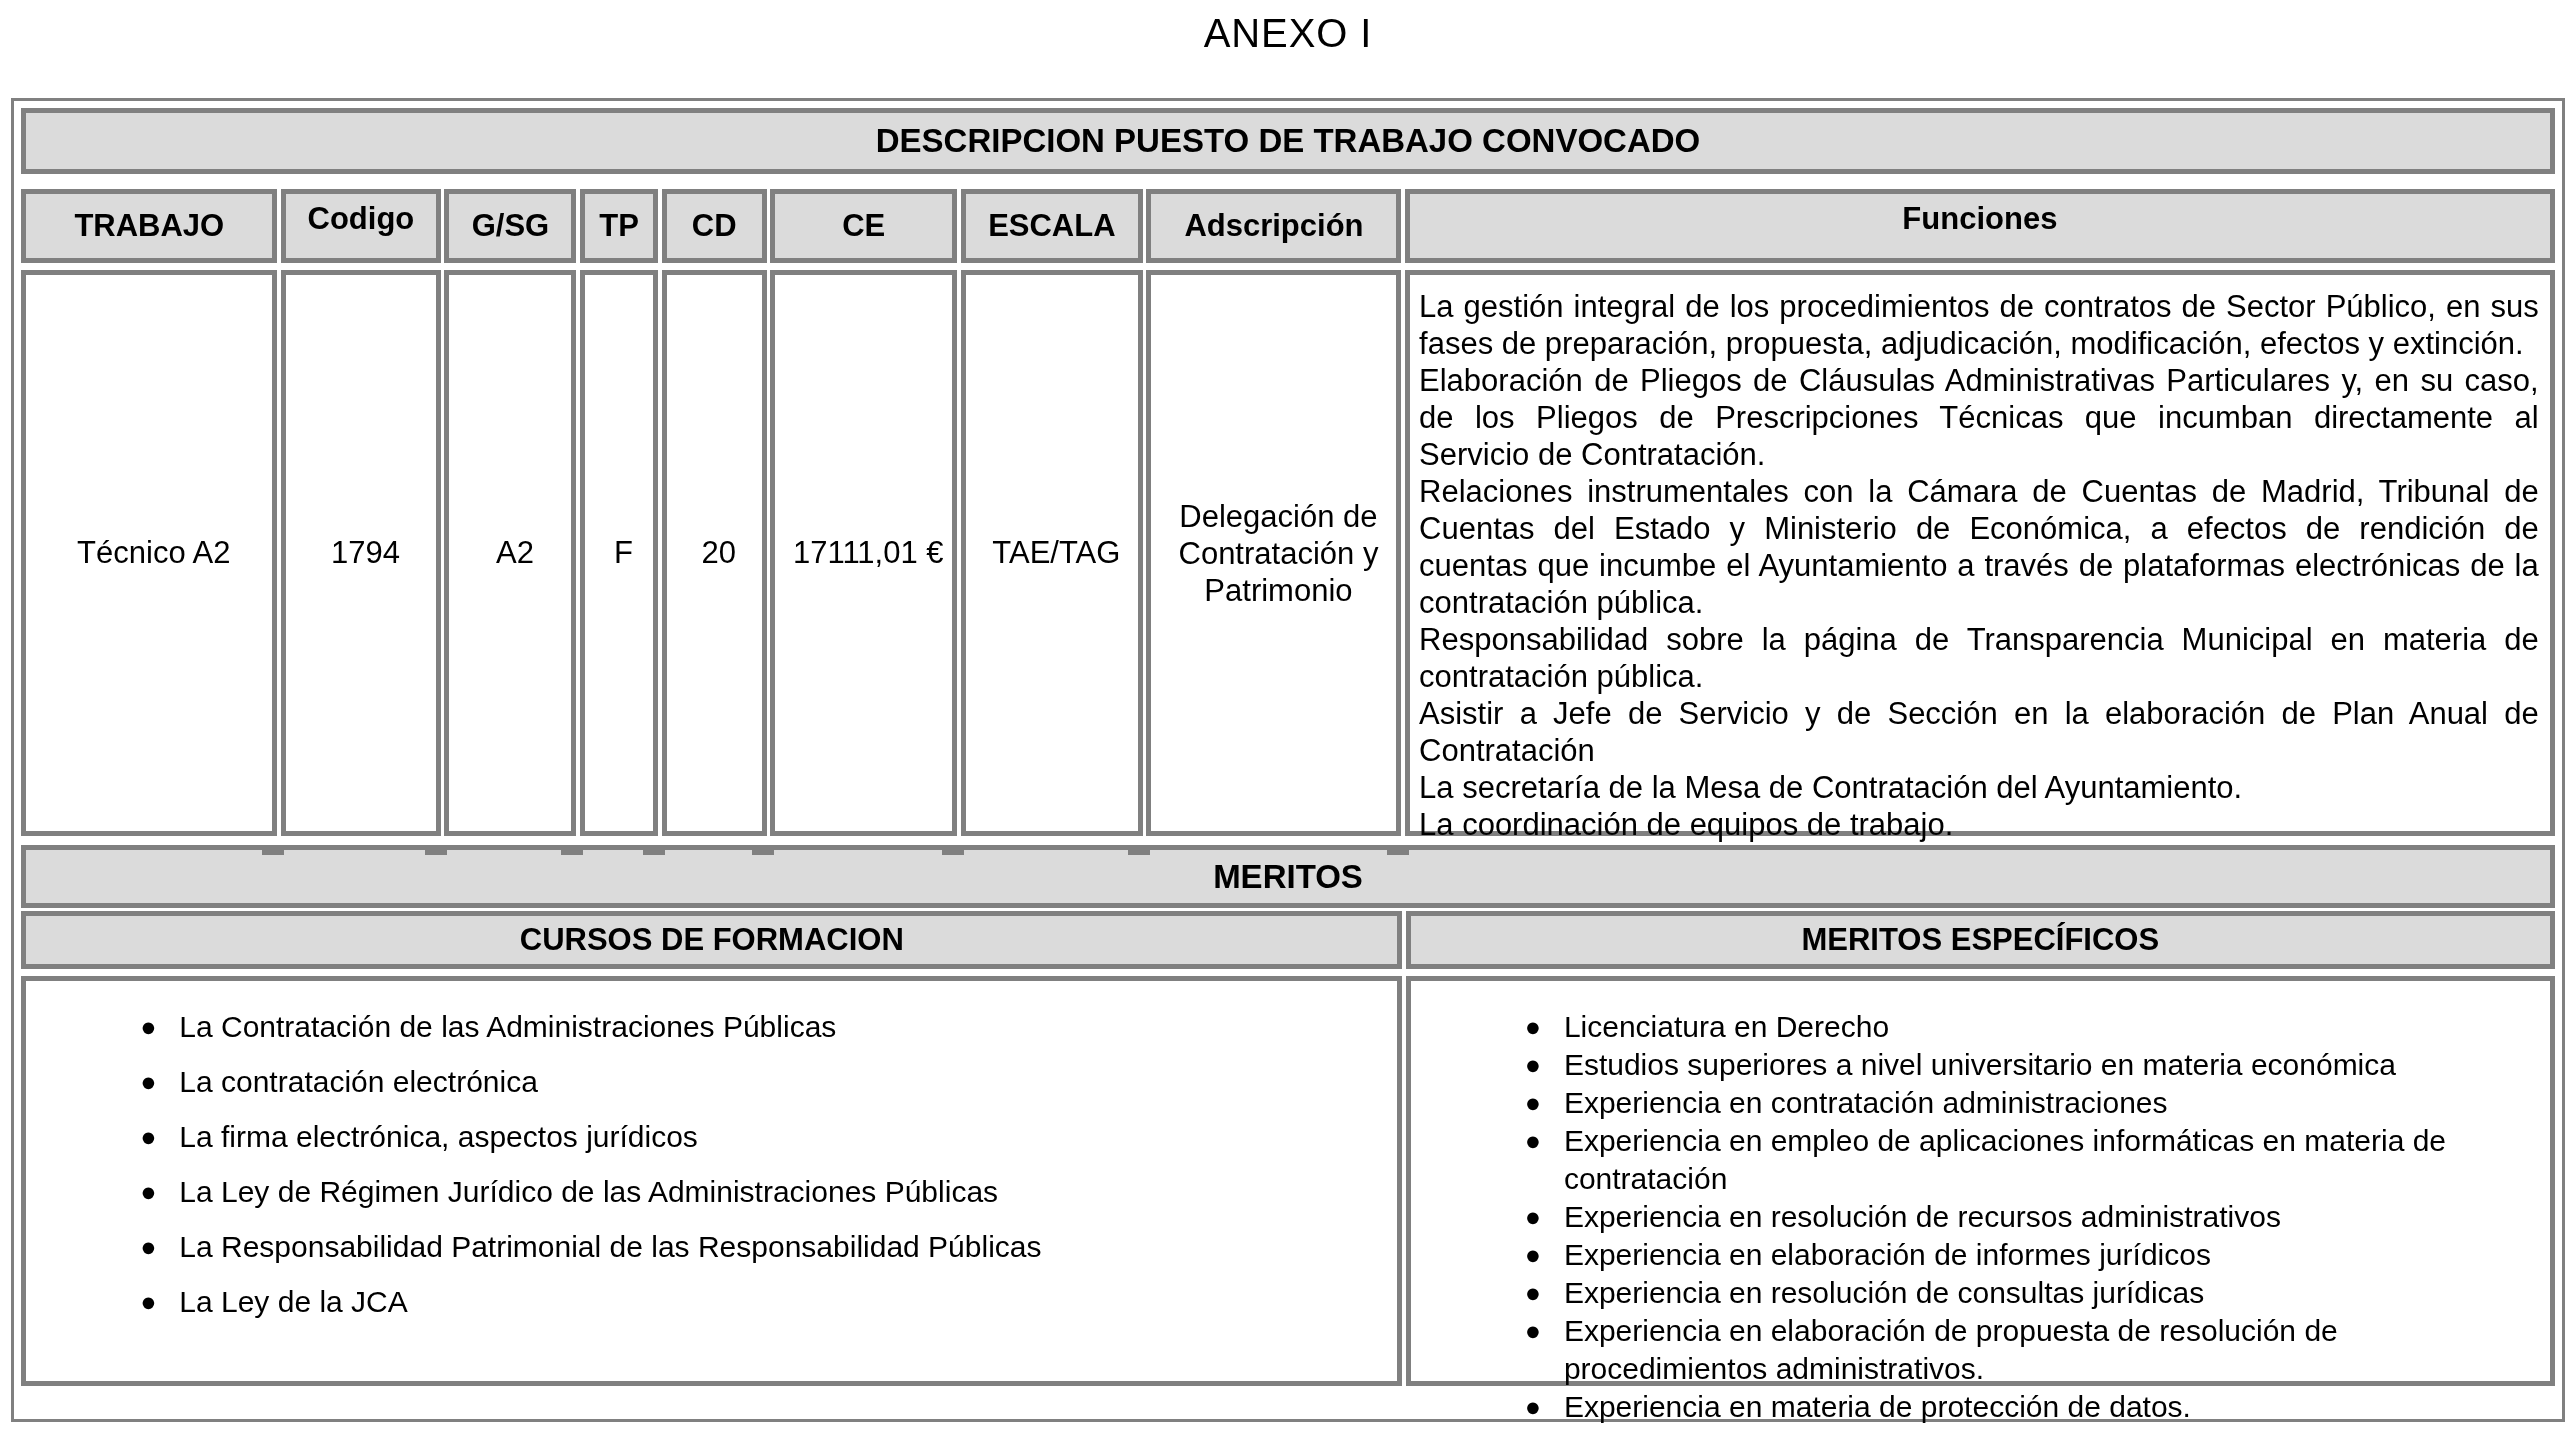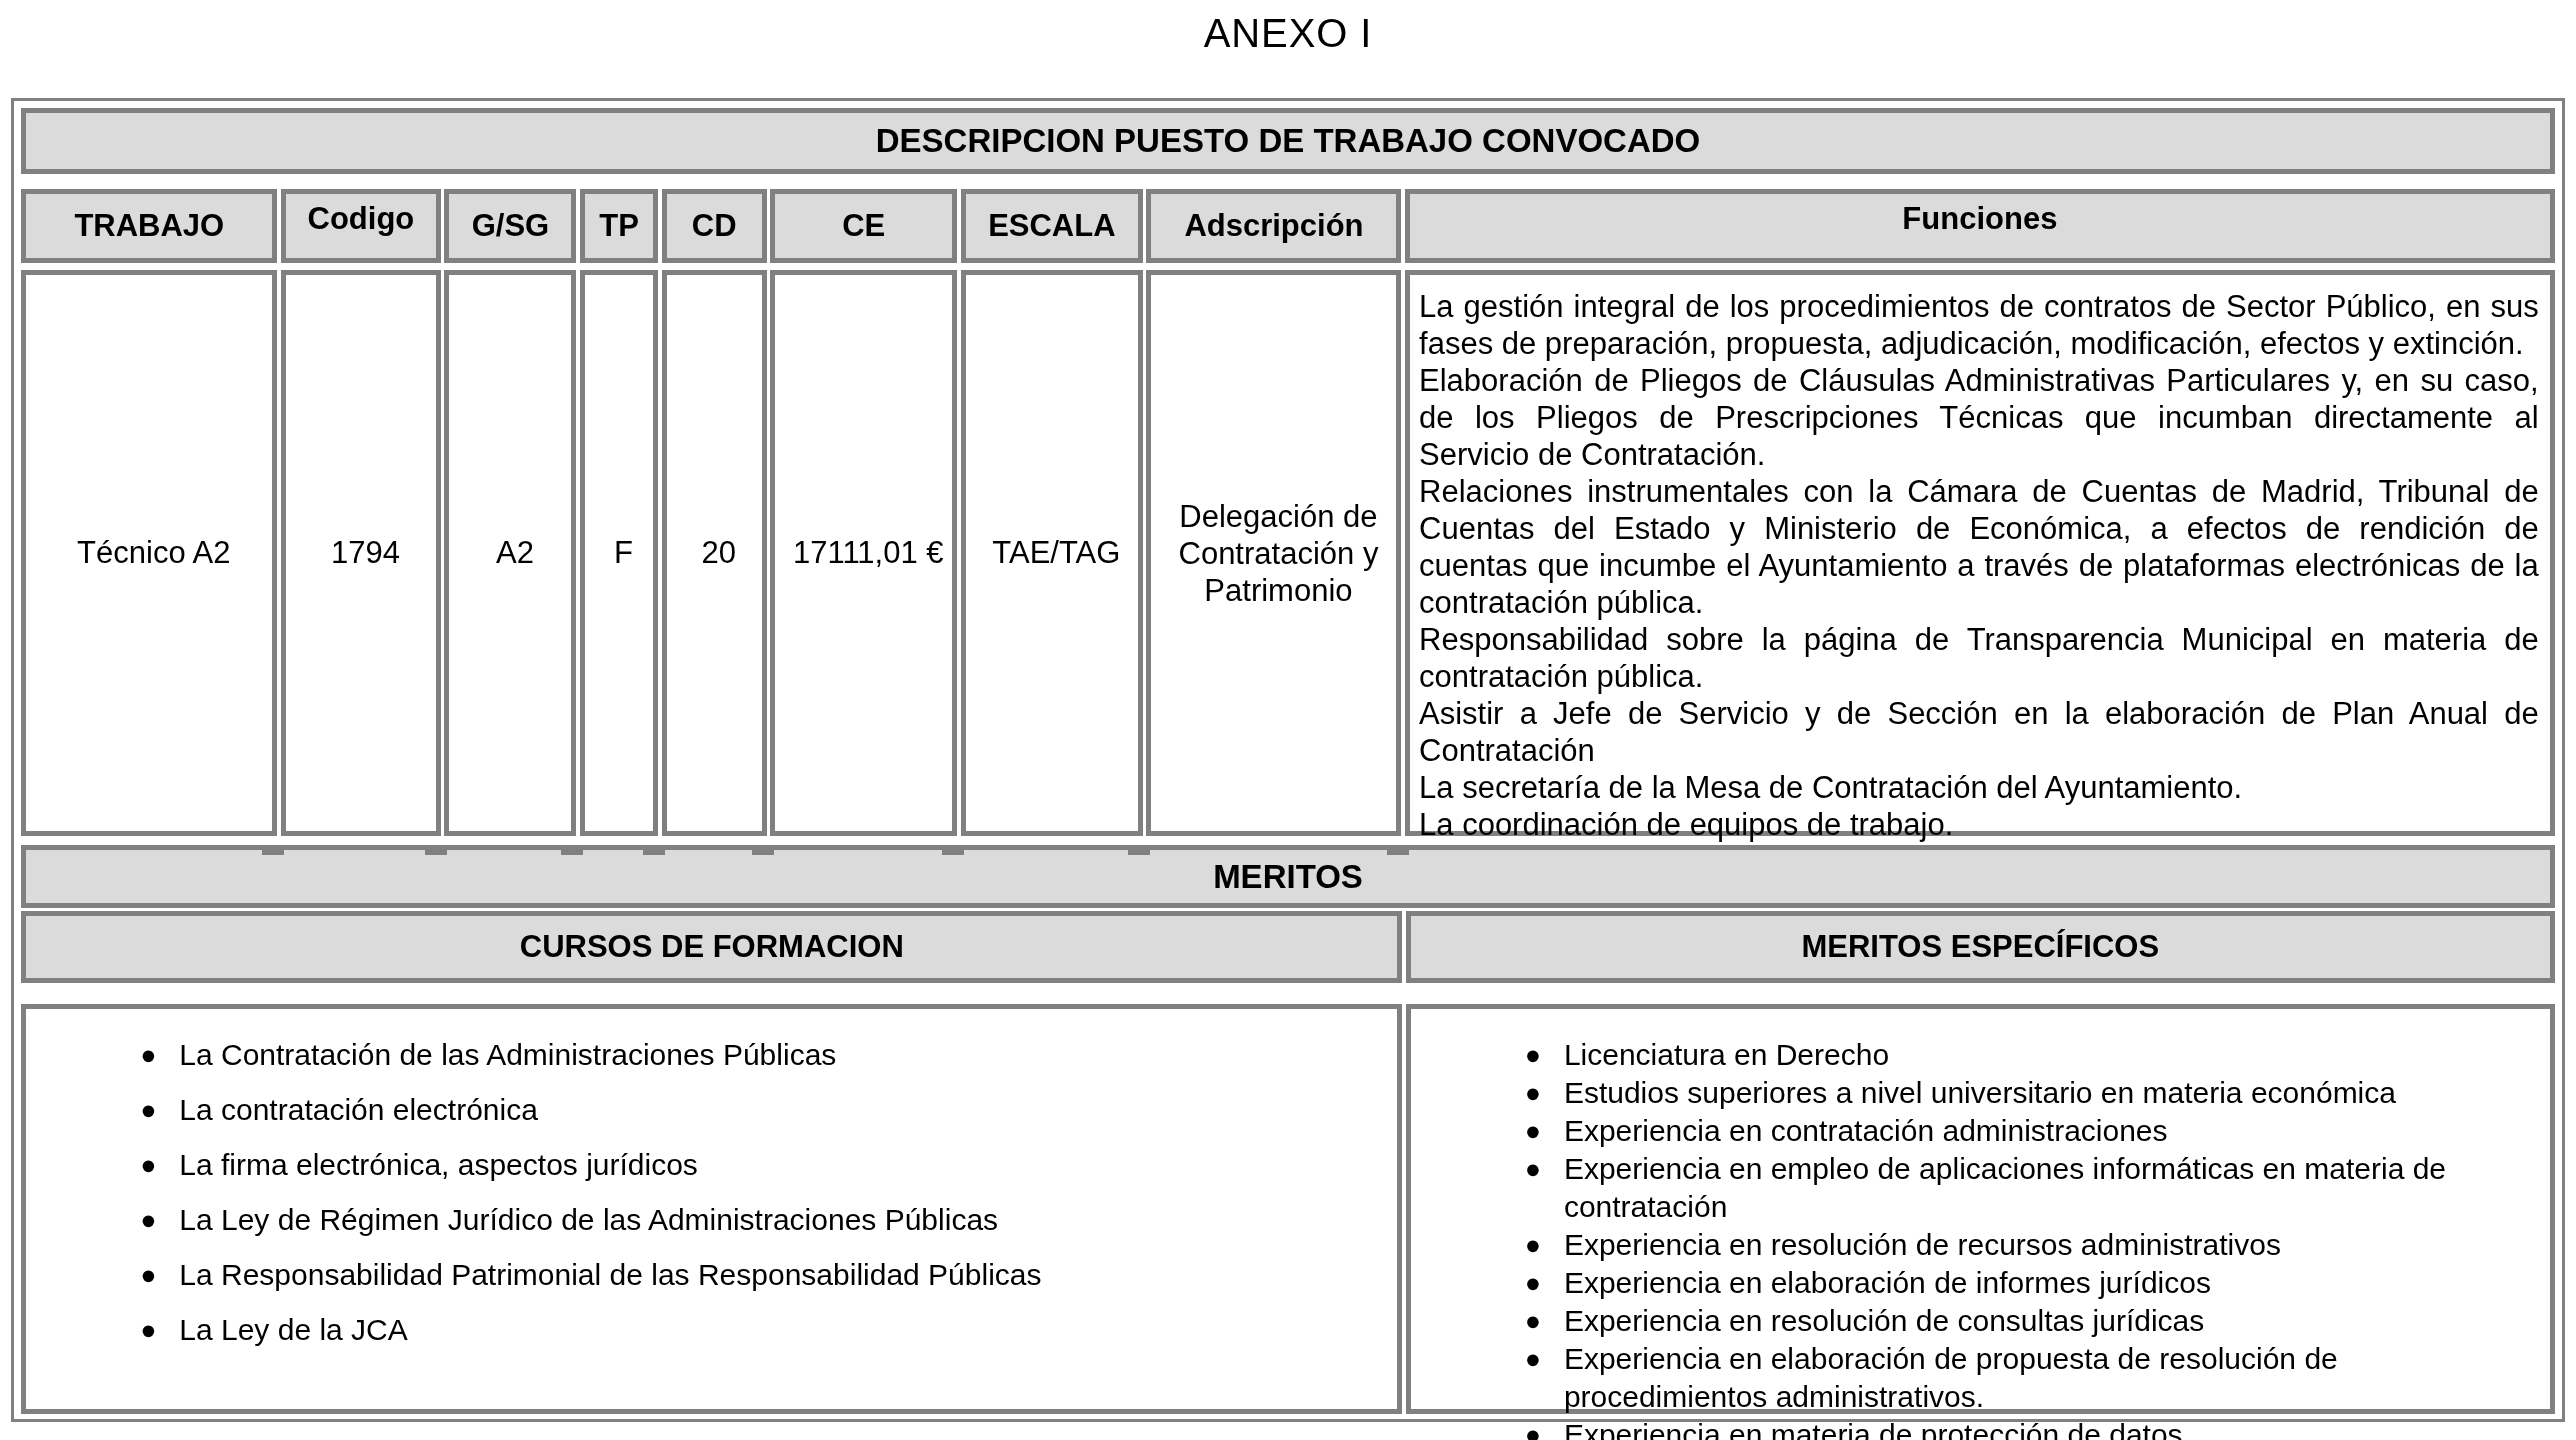--- a/index.html
+++ b/index.html
@@ -57,21 +57,21 @@
   .funciones-cell p {
     font-size:31px; line-height:37px; text-align:justify;
   }
   .adscr-text { line-height:37px; }
 
   .meritos-band { height:63px; margin-bottom:3px; position:relative; }
   .tick {
     position:absolute; top:0; width:22px; height:5.4px; background:#808080;
   }
 
-  .bottom-hdr-row { height:72px; margin-bottom:21px; }
+  .bottom-hdr-row { height:58px; margin-bottom:7px; }
   .bottom-hdr-row .cell {
     display:flex; align-items:center; justify-content:center;
     font-weight:bold; font-size:31px;
   }
   .col-left  { flex:0 0 1381px; }
   .col-right { flex:1 1 auto; }
 
   .bottom-row { height:410px; }
   .bottom-row .cell { padding:27px 18px 9px 18px; }
 

